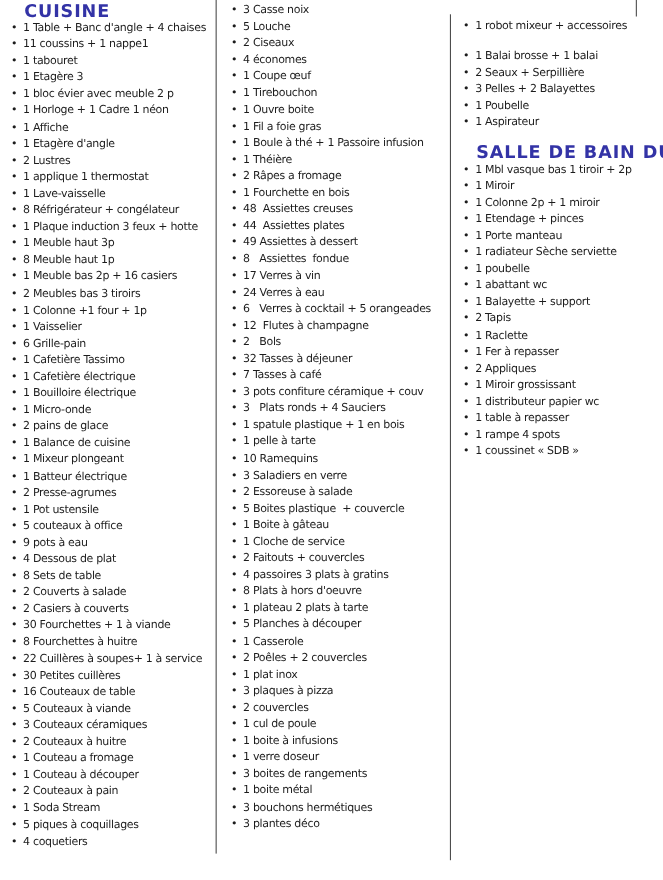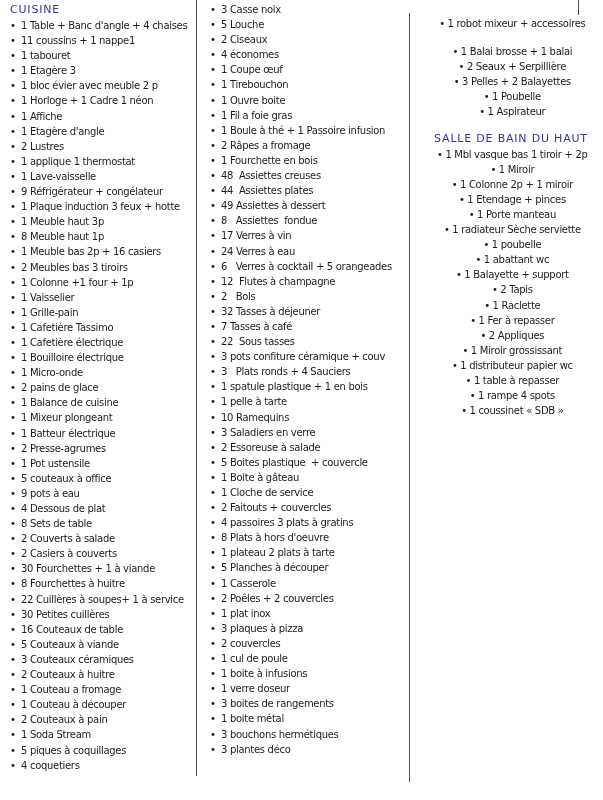--- a/index.html
+++ b/index.html
@@ -7,28 +7,29 @@
     width:603px;height:800px;
     background:#ffffff;
     font-family:"DejaVu Sans",sans-serif;
     color:#1c1c1c;
     position:relative;
     overflow:hidden;
   }
   .col{position:absolute;top:0;}
   #col1{left:10px;top:2px;width:186px;}
   #col2{left:210px;top:2px;width:197px;}
-  #col3{left:421px;top:16px;width:180px;text-align:center;}
+  #col3{left:421px;top:16px;width:180px;}
   .section-heading{
-    font-weight:normal;
-    font-size:11px;
+    font-weight:bold;
+    font-size:16px;
     letter-spacing:0.8px;
     color:#3333A6;
     height:16px;line-height:16px;
     white-space:nowrap;
+    margin-left:12px;
   }
   .item{
     height:15.1px;line-height:15.1px;
     font-size:10px;
     letter-spacing:-0.3px;
     white-space:nowrap;
   }
   .bullet{
     display:inline-block;
     width:11px;
@@ -57,29 +58,29 @@
       <div class="item"><span class="bullet">•</span><span class="item-text">11 coussins + 1 nappe1</span></div>
       <div class="item"><span class="bullet">•</span><span class="item-text">1 tabouret</span></div>
       <div class="item"><span class="bullet">•</span><span class="item-text">1 Etagère 3</span></div>
       <div class="item"><span class="bullet">•</span><span class="item-text">1 bloc évier avec meuble 2 p</span></div>
       <div class="item"><span class="bullet">•</span><span class="item-text">1 Horloge + 1 Cadre 1 néon</span></div>
       <div class="item"><span class="bullet">•</span><span class="item-text">1 Affiche</span></div>
       <div class="item"><span class="bullet">•</span><span class="item-text">1 Etagère d'angle</span></div>
       <div class="item"><span class="bullet">•</span><span class="item-text">2 Lustres</span></div>
       <div class="item"><span class="bullet">•</span><span class="item-text">1 applique 1 thermostat</span></div>
       <div class="item"><span class="bullet">•</span><span class="item-text">1 Lave-vaisselle</span></div>
-      <div class="item"><span class="bullet">•</span><span class="item-text">9 Réfrigérateur + congélateur</span></div>
+      <div class="item"><span class="bullet">•</span><span class="item-text">8 Réfrigérateur + congélateur</span></div>
       <div class="item"><span class="bullet">•</span><span class="item-text">1 Plaque induction 3 feux + hotte</span></div>
       <div class="item"><span class="bullet">•</span><span class="item-text">1 Meuble haut 3p</span></div>
       <div class="item"><span class="bullet">•</span><span class="item-text">8 Meuble haut 1p</span></div>
       <div class="item"><span class="bullet">•</span><span class="item-text">1 Meuble bas 2p + 16 casiers</span></div>
       <div class="item"><span class="bullet">•</span><span class="item-text">2 Meubles bas 3 tiroirs</span></div>
       <div class="item"><span class="bullet">•</span><span class="item-text">1 Colonne +1 four + 1p</span></div>
       <div class="item"><span class="bullet">•</span><span class="item-text">1 Vaisselier</span></div>
-      <div class="item"><span class="bullet">•</span><span class="item-text">1 Grille-pain</span></div>
+      <div class="item"><span class="bullet">•</span><span class="item-text">6 Grille-pain</span></div>
       <div class="item"><span class="bullet">•</span><span class="item-text">1 Cafetière Tassimo</span></div>
       <div class="item"><span class="bullet">•</span><span class="item-text">1 Cafetière électrique</span></div>
       <div class="item"><span class="bullet">•</span><span class="item-text">1 Bouilloire électrique</span></div>
       <div class="item"><span class="bullet">•</span><span class="item-text">1 Micro-onde</span></div>
       <div class="item"><span class="bullet">•</span><span class="item-text">2 pains de glace</span></div>
       <div class="item"><span class="bullet">•</span><span class="item-text">1 Balance de cuisine</span></div>
       <div class="item"><span class="bullet">•</span><span class="item-text">1 Mixeur plongeant</span></div>
       <div class="item"><span class="bullet">•</span><span class="item-text">1 Batteur électrique</span></div>
       <div class="item"><span class="bullet">•</span><span class="item-text">2 Presse-agrumes</span></div>
       <div class="item"><span class="bullet">•</span><span class="item-text">1 Pot ustensile</span></div>
@@ -112,34 +113,34 @@
   <div>
       <div class="item"><span class="bullet">•</span><span class="item-text">3 Casse noix</span></div>
       <div class="item"><span class="bullet">•</span><span class="item-text">5 Louche</span></div>
       <div class="item"><span class="bullet">•</span><span class="item-text">2 Ciseaux</span></div>
       <div class="item"><span class="bullet">•</span><span class="item-text">4 économes</span></div>
       <div class="item"><span class="bullet">•</span><span class="item-text">1 Coupe œuf</span></div>
       <div class="item"><span class="bullet">•</span><span class="item-text">1 Tirebouchon</span></div>
       <div class="item"><span class="bullet">•</span><span class="item-text">1 Ouvre boite</span></div>
       <div class="item"><span class="bullet">•</span><span class="item-text">1 Fil a foie gras</span></div>
       <div class="item"><span class="bullet">•</span><span class="item-text">1 Boule à thé + 1 Passoire infusion</span></div>
+      <div class="item"><span class="bullet">•</span><span class="item-text">1 Théière</span></div>
       <div class="item"><span class="bullet">•</span><span class="item-text">2 Râpes a fromage</span></div>
       <div class="item"><span class="bullet">•</span><span class="item-text">1 Fourchette en bois</span></div>
       <div class="item"><span class="bullet">•</span><span class="item-text">48  Assiettes creuses</span></div>
       <div class="item"><span class="bullet">•</span><span class="item-text">44  Assiettes plates</span></div>
       <div class="item"><span class="bullet">•</span><span class="item-text">49 Assiettes à dessert</span></div>
       <div class="item"><span class="bullet">•</span><span class="item-text">8   Assiettes  fondue</span></div>
       <div class="item"><span class="bullet">•</span><span class="item-text">17 Verres à vin</span></div>
       <div class="item"><span class="bullet">•</span><span class="item-text">24 Verres à eau</span></div>
       <div class="item"><span class="bullet">•</span><span class="item-text">6   Verres à cocktail + 5 orangeades</span></div>
       <div class="item"><span class="bullet">•</span><span class="item-text">12  Flutes à champagne</span></div>
       <div class="item"><span class="bullet">•</span><span class="item-text">2   Bols</span></div>
       <div class="item"><span class="bullet">•</span><span class="item-text">32 Tasses à déjeuner</span></div>
       <div class="item"><span class="bullet">•</span><span class="item-text">7 Tasses à café</span></div>
-      <div class="item"><span class="bullet">•</span><span class="item-text">22  Sous tasses</span></div>
       <div class="item"><span class="bullet">•</span><span class="item-text">3 pots confiture céramique + couv</span></div>
       <div class="item"><span class="bullet">•</span><span class="item-text">3   Plats ronds + 4 Sauciers</span></div>
       <div class="item"><span class="bullet">•</span><span class="item-text">1 spatule plastique + 1 en bois</span></div>
       <div class="item"><span class="bullet">•</span><span class="item-text">1 pelle à tarte</span></div>
       <div class="item"><span class="bullet">•</span><span class="item-text">10 Ramequins</span></div>
       <div class="item"><span class="bullet">•</span><span class="item-text">3 Saladiers en verre</span></div>
       <div class="item"><span class="bullet">•</span><span class="item-text">2 Essoreuse à salade</span></div>
       <div class="item"><span class="bullet">•</span><span class="item-text">5 Boites plastique  + couvercle</span></div>
       <div class="item"><span class="bullet">•</span><span class="item-text">1 Boite à gâteau</span></div>
       <div class="item"><span class="bullet">•</span><span class="item-text">1 Cloche de service</span></div>

